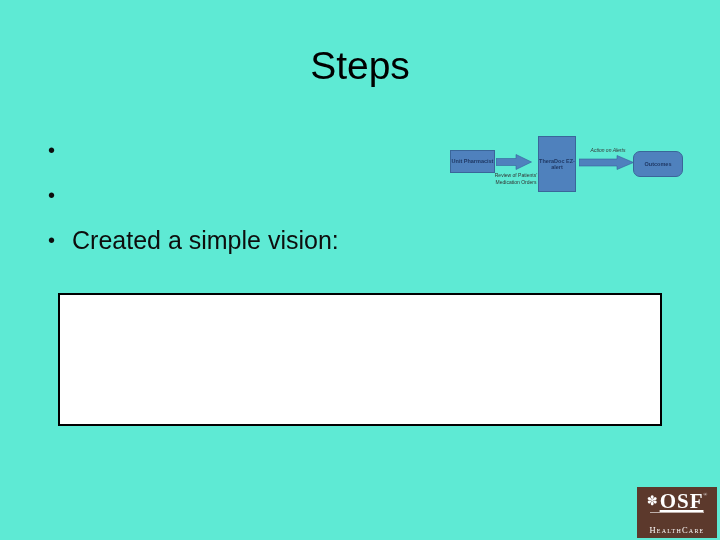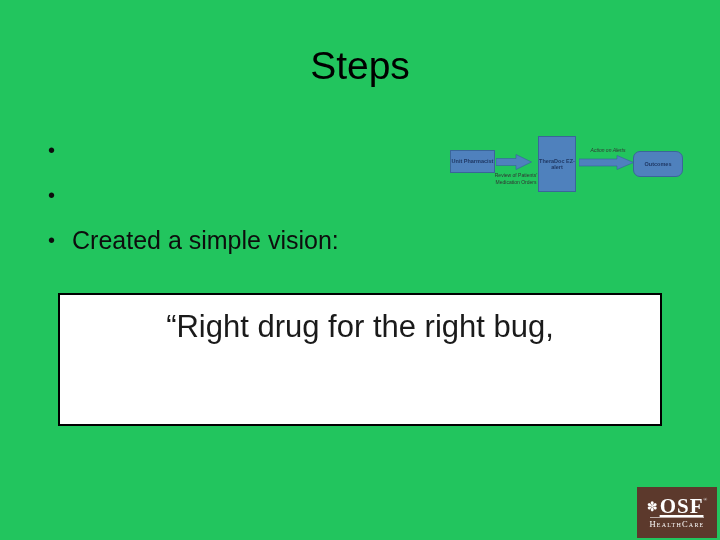--- a/index.html
+++ b/index.html
@@ -1,20 +1,20 @@
 <!DOCTYPE html>
 <html><head>
 <meta charset="utf-8">
 <style>
   html, body { margin: 0; padding: 0; background: #ffffff; }
   .slide {
     position: relative;
     width: 720px;
     height: 540px;
-    background: #22c55e;
+    background: #5eead4;
     overflow: hidden;
     font-family: "Liberation Sans", sans-serif;
     color: #111111;
   }
 
   
   .title {
     position: absolute;
     top: 44px;
     left: 0;
@@ -138,21 +138,21 @@
     font-size: 5px;
     align-self: flex-start;
     line-height: 8px;
   }
   .logo .sub {
     font-size: 8.5px;
     font-variant: small-caps;
     letter-spacing: 1.2px;
     margin-top: 1px;
     border-top: 0.5px solid rgba(255,255,255,0.6);
-    padding-top: 1px;
+    padding-top: 12px;
   }
 </style>
 </head>
 <body>
 
 <div class="slide">
 
   <div class="title">Steps</div>
 
   <ul class="bullets">
@@ -180,21 +180,20 @@
 
     <div class="dlabel dlabel2">Action on Alerts</div>
     <svg class="darrow darrow2" width="55" height="15" viewBox="0 0 55 15">
       <polygon points="0,4 38,4 38,0.5 54.5,7.5 38,14.5 38,11 0,11" fill="#4f81bd" stroke="#38629b" stroke-width="0.6"></polygon>
     </svg>
 
     <div class="dbox dbox3">Outcomes</div>
   </div>
 
   <div class="quote-box">
-    <div class="qline">“Right drug for the right bug,</div>
   </div>
 
   <div class="logo">
     <div class="brand-row">
       <span class="crest">✽</span>
       <span class="brand">OSF</span>
       <span class="regmark">®</span>
     </div>
     <div class="sub">HealthCare</div>
   </div>

